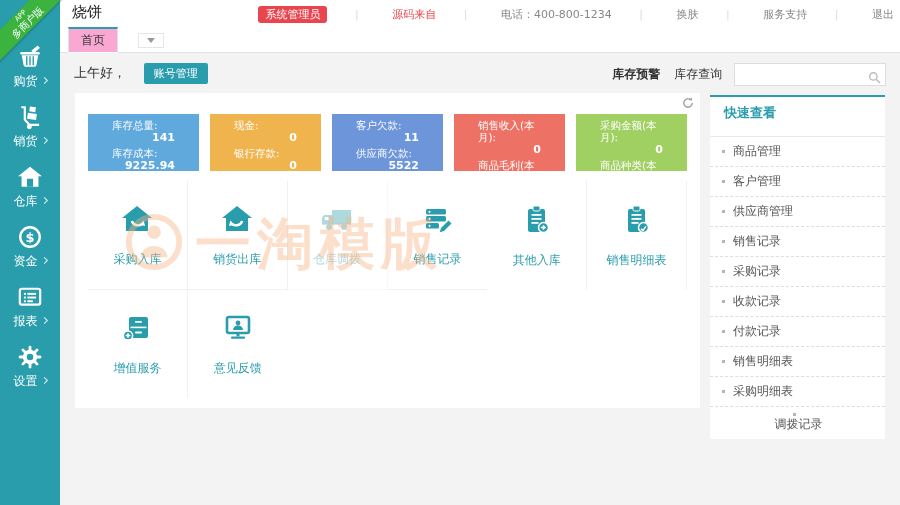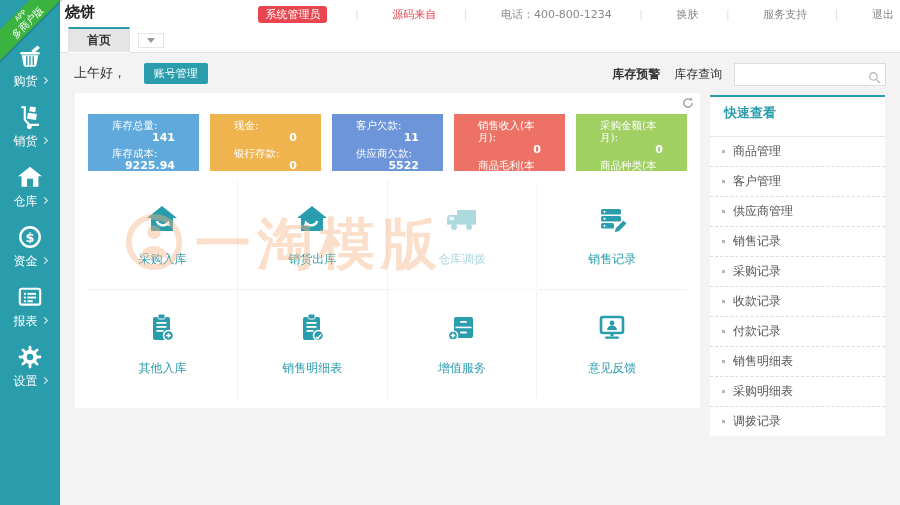--- a/index.html
+++ b/index.html
@@ -17,32 +17,32 @@
           border-top:1.4px solid rgba(255,255,255,.85); transform:rotate(45deg); margin-left:4px; vertical-align:2px; }
   .sidebar-pad { height:30px; }
   
   .ribbon { position:absolute; top:9px; left:-31px; width:112px; transform:rotate(-45deg);
             background:#3db33f; color:#fff; text-align:center; z-index:30; padding:1px 0 2px;
             box-shadow:0 1px 2px rgba(0,0,0,.25); }
   .ribbon .r-small { display:block; font-size:7px; line-height:8px; }
   .ribbon .r-big   { display:block; font-size:10px; line-height:11px; }
   
   .header { position:absolute; left:60px; right:0; top:0; height:27px; background:#fff; z-index:4; }
-  .page-title { position:absolute; left:5px; top:3px; font-size:15px; font-weight:bold; color:#222; }
+  .page-title { position:absolute; left:12px; top:3px; font-size:15px; font-weight:normal; color:#222; }
   .header-right { position:absolute; right:6px; top:0; height:27px; line-height:27px; font-size:11px; color:#888; }
   .header-right > span { display:inline-block; vertical-align:middle;margin-left:24px; }
   .hdr-sep { color:#ddd; margin:0 6px; }
   .role-badge { background:#e8454e; color:#fff; border-radius:3px; padding:2px 7px; line-height:13px; font-size:11px; }
   .source-link { color:#e8454e; cursor:pointer; }
   .hdr-link { color:#888; cursor:pointer; }
   
   .tabbar { position:absolute; left:60px; right:0; top:27px; height:26px; background:#fff; border-bottom:1px solid #e2e2e2; z-index:4; }
-  .tab-home { position:absolute; left:8px; top:0; width:62px; height:26px; background:#e5e5e5; text-align:center;
+  .tab-home { position:absolute; left:8px; top:0; width:50px; height:26px; background:#f9a8d4; text-align:center;
               line-height:22px; font-size:12px; color:#333; border:1px solid #e2e2e2; border-bottom:1px solid #fff;
-              border-top:2px solid #2a9dad; cursor:pointer;font-weight:bold; }
+              border-top:2px solid #2a9dad; cursor:pointer; }
   .tab-caret { position:absolute; left:78px; top:6px; width:26px; height:15px; background:#fff; border:1px solid #e6e6e6; cursor:pointer; }
   .caret { width:0; height:0; border-left:4px solid transparent; border-right:4px solid transparent;
            border-top:5px solid #999; margin:4px auto 0; }
   
   .content { position:absolute; left:60px; right:0; top:53px; bottom:0; background:#f3f3f4; }
   .greet-row { position:absolute; left:14px; top:9px; height:24px; line-height:22px; }
   .greet-text { font-size:13px; color:#333; }
   .account-btn { display:inline-block; background:#2a9dad; color:#fff; font-size:11px; padding:3px 10px;
                  border:none; border-radius:2px; margin-left:14px; cursor:pointer; }
   .right-tools { position:absolute; right:14px; top:9px; height:24px; line-height:24px; white-space:nowrap; }
@@ -56,36 +56,36 @@
   
   .main-panel { position:absolute; left:15px; top:40px; width:625px; height:315px; background:#fff; }
   .refresh-btn { position:absolute; right:6px; top:4px; cursor:pointer; }
   .cards { position:absolute; left:13px; right:13px; top:21px; height:57px; display:flex; gap:11px; }
   .card { flex:1; color:#fff; padding:5px 24px 4px; font-size:10.5px; line-height:12px; cursor:pointer; }
   .card .lbl { display:block; text-align:left; }
   .card .val { display:block; text-align:right; font-weight:bold; font-size:11px; margin:1px 0 3px; }
   .card.c1 { background:#5fa9dd; } .card.c2 { background:#f0b44e; } .card.c3 { background:#6d95da; }
   .card.c4 { background:#ed7164; } .card.c5 { background:#a0cf62; }
   .tiles { position:absolute; left:13px; right:13px; top:88px; bottom:10px;
-           display:grid; grid-template-columns:repeat(4,1fr); grid-template-rows:1fr 1fr; }
+           display:grid; grid-template-columns:repeat(6,1fr); grid-template-rows:1fr 1fr; }
   .tile { display:flex; flex-direction:column; align-items:center; justify-content:center; gap:11px;
           border-right:1px solid #f1f1f1; border-bottom:1px solid #f1f1f1; cursor:pointer; background:#fff; }
   .tile:nth-child(4n) { border-right:none; }
   .tile:nth-child(n+5) { border-bottom:none; }
   .tile-label { color:#2a9dad; font-size:12px; }
   .tile.faded { opacity:.38; }
   .watermark { position:absolute; left:48px; top:118px; display:flex; align-items:center; gap:10px;
                pointer-events:none; z-index:6; }
   .wm-text { font-size:56px; font-weight:bold; letter-spacing:6px; color:rgba(246,178,131,.42); line-height:64px; }
   
   .quick-panel { position:absolute; right:15px; top:42px; width:175px; background:#fff; border-top:2px solid #2a9dad; }
   .quick-title { color:#2a9dad; font-weight:bold; font-size:13px; padding:7px 14px 14px; border-bottom:1px solid #e8e8e8; }
   .quick-item { font-size:12px; color:#555; padding:6px 10px 6px 12px; border-bottom:1px dashed #ddd;
                 display:flex; align-items:center; cursor:pointer; background:#fff; }
-  .quick-item:last-child { border-bottom:none; }
+  .quick-item:last-child { border-bottom:none;flex-direction:column; }
   .bullet { width:3px; height:3px; background:#b5b5b5; margin-right:8px; flex:none; }
 </style>
 </head>
 <body>
 
 <div class="ribbon">
   <span class="r-small">APP</span>
   <span class="r-big">多商户版</span>
 </div>
 

